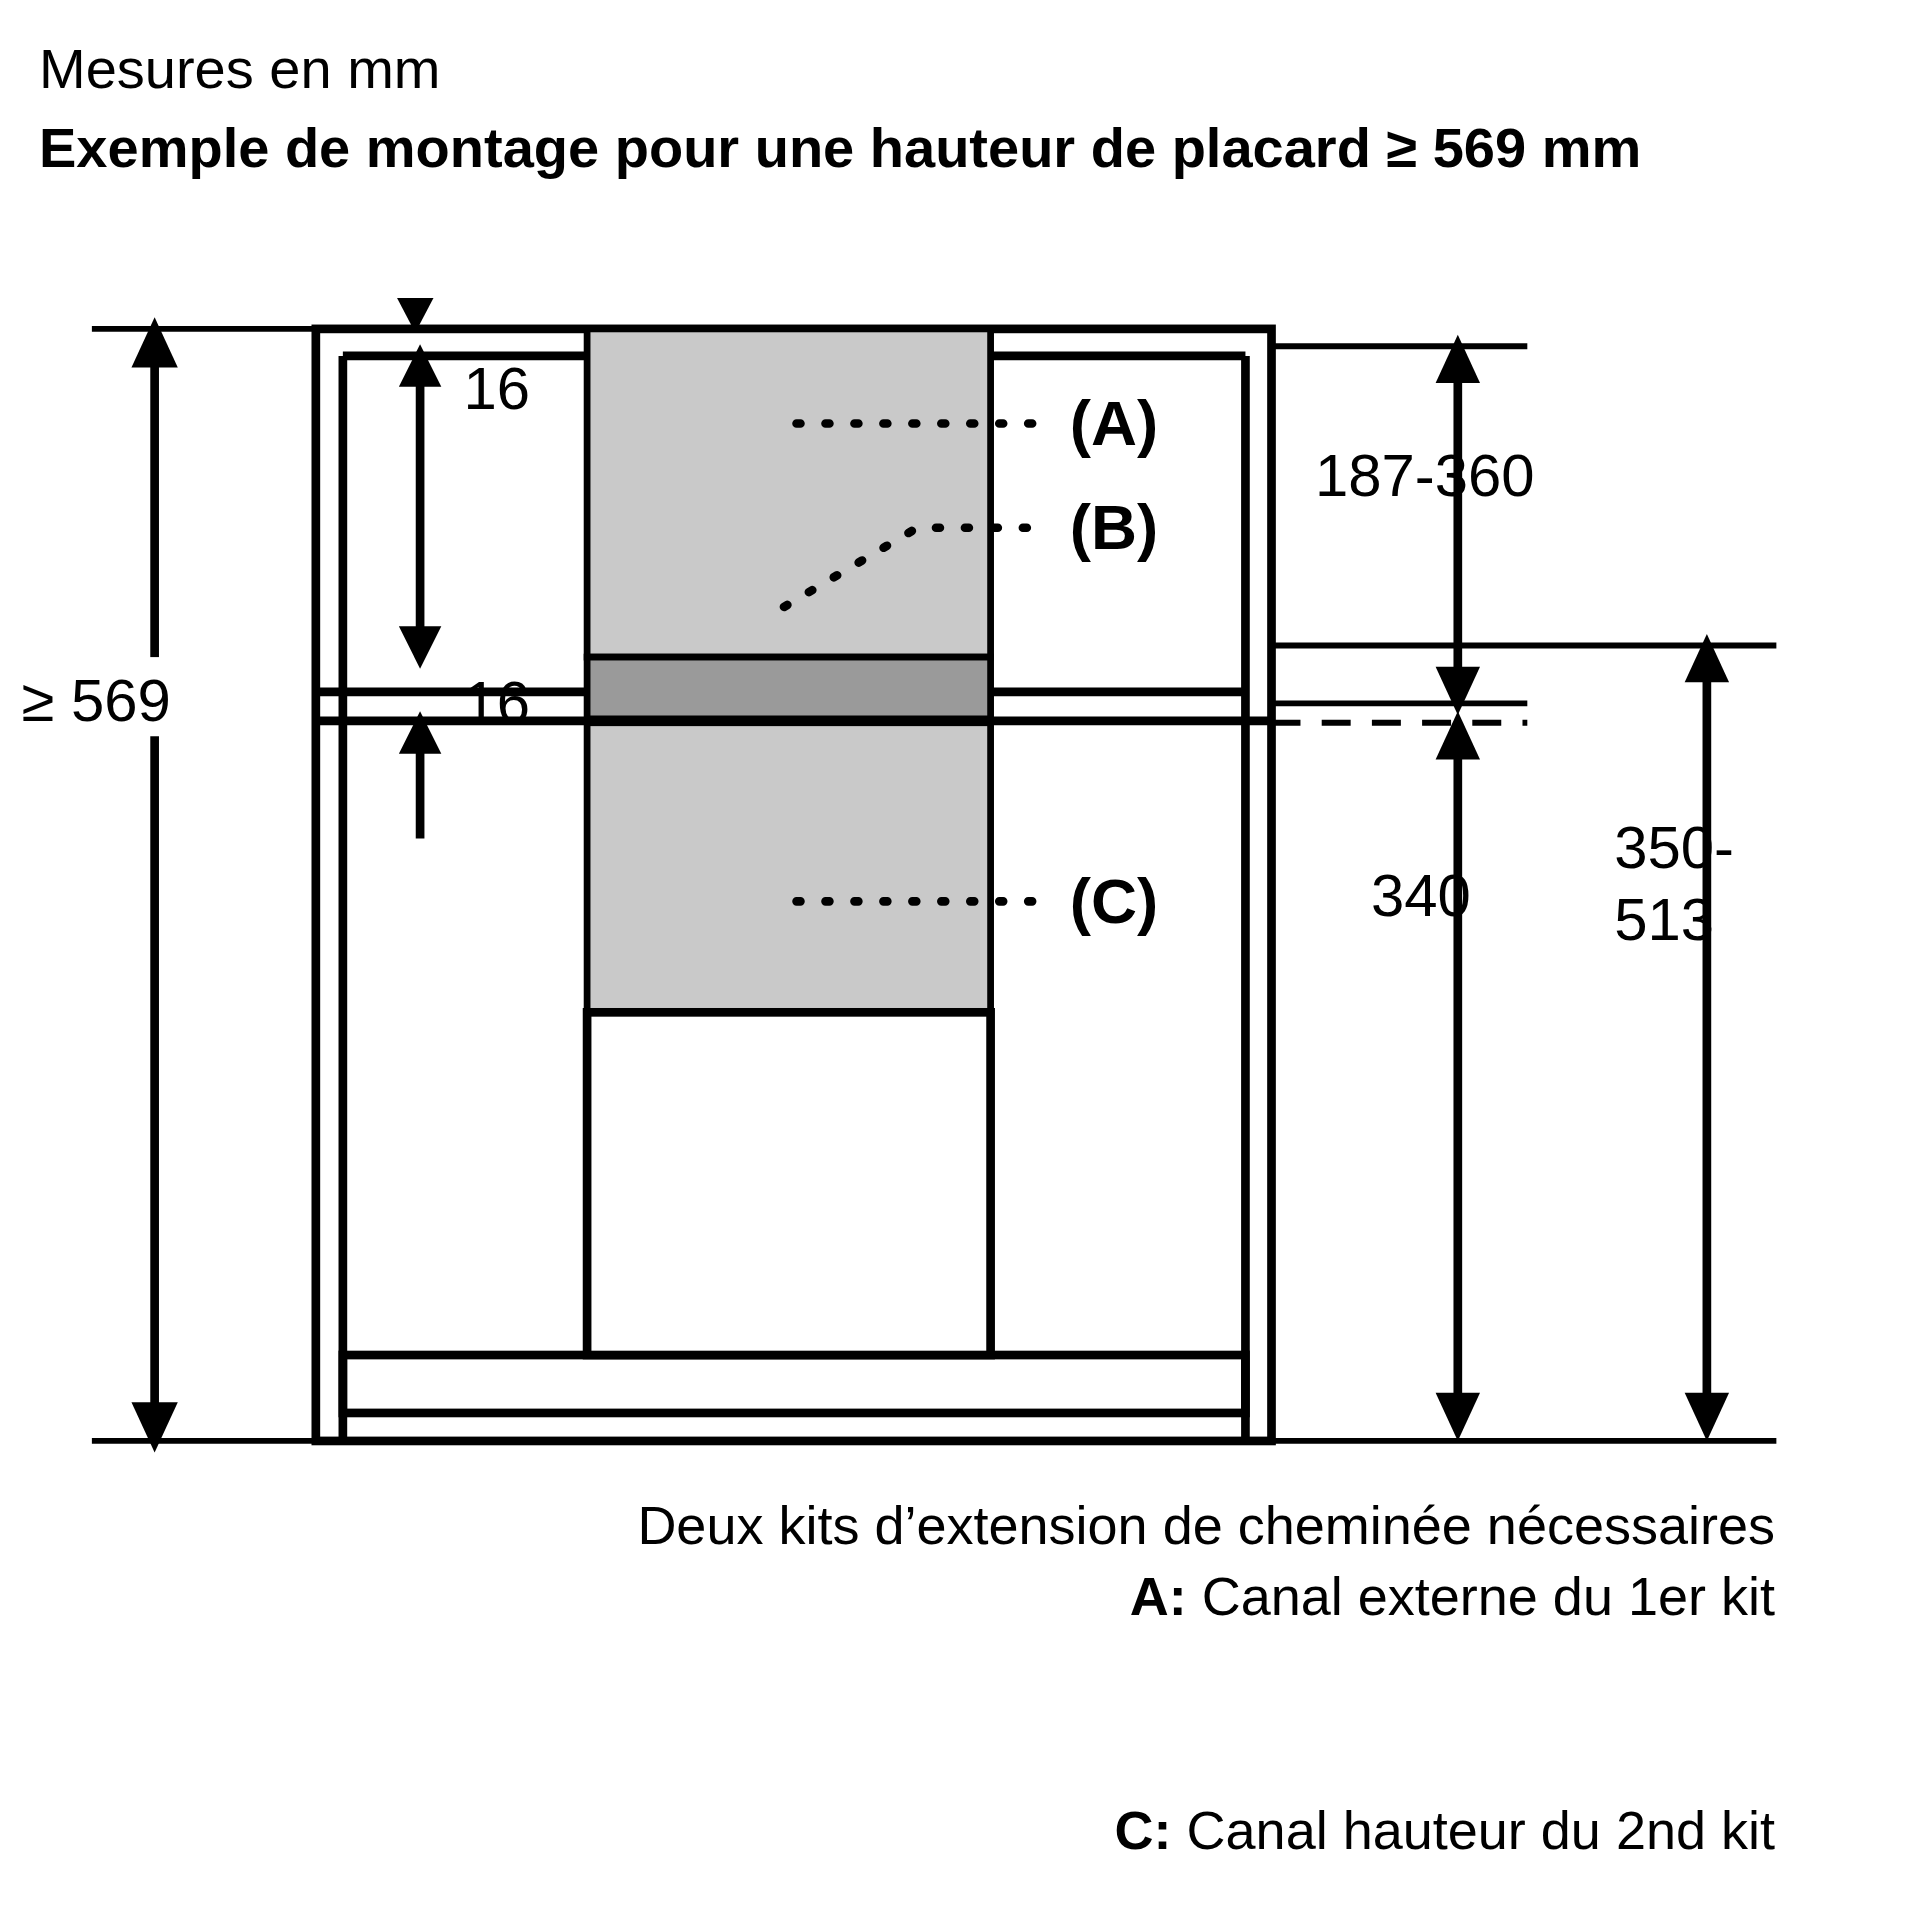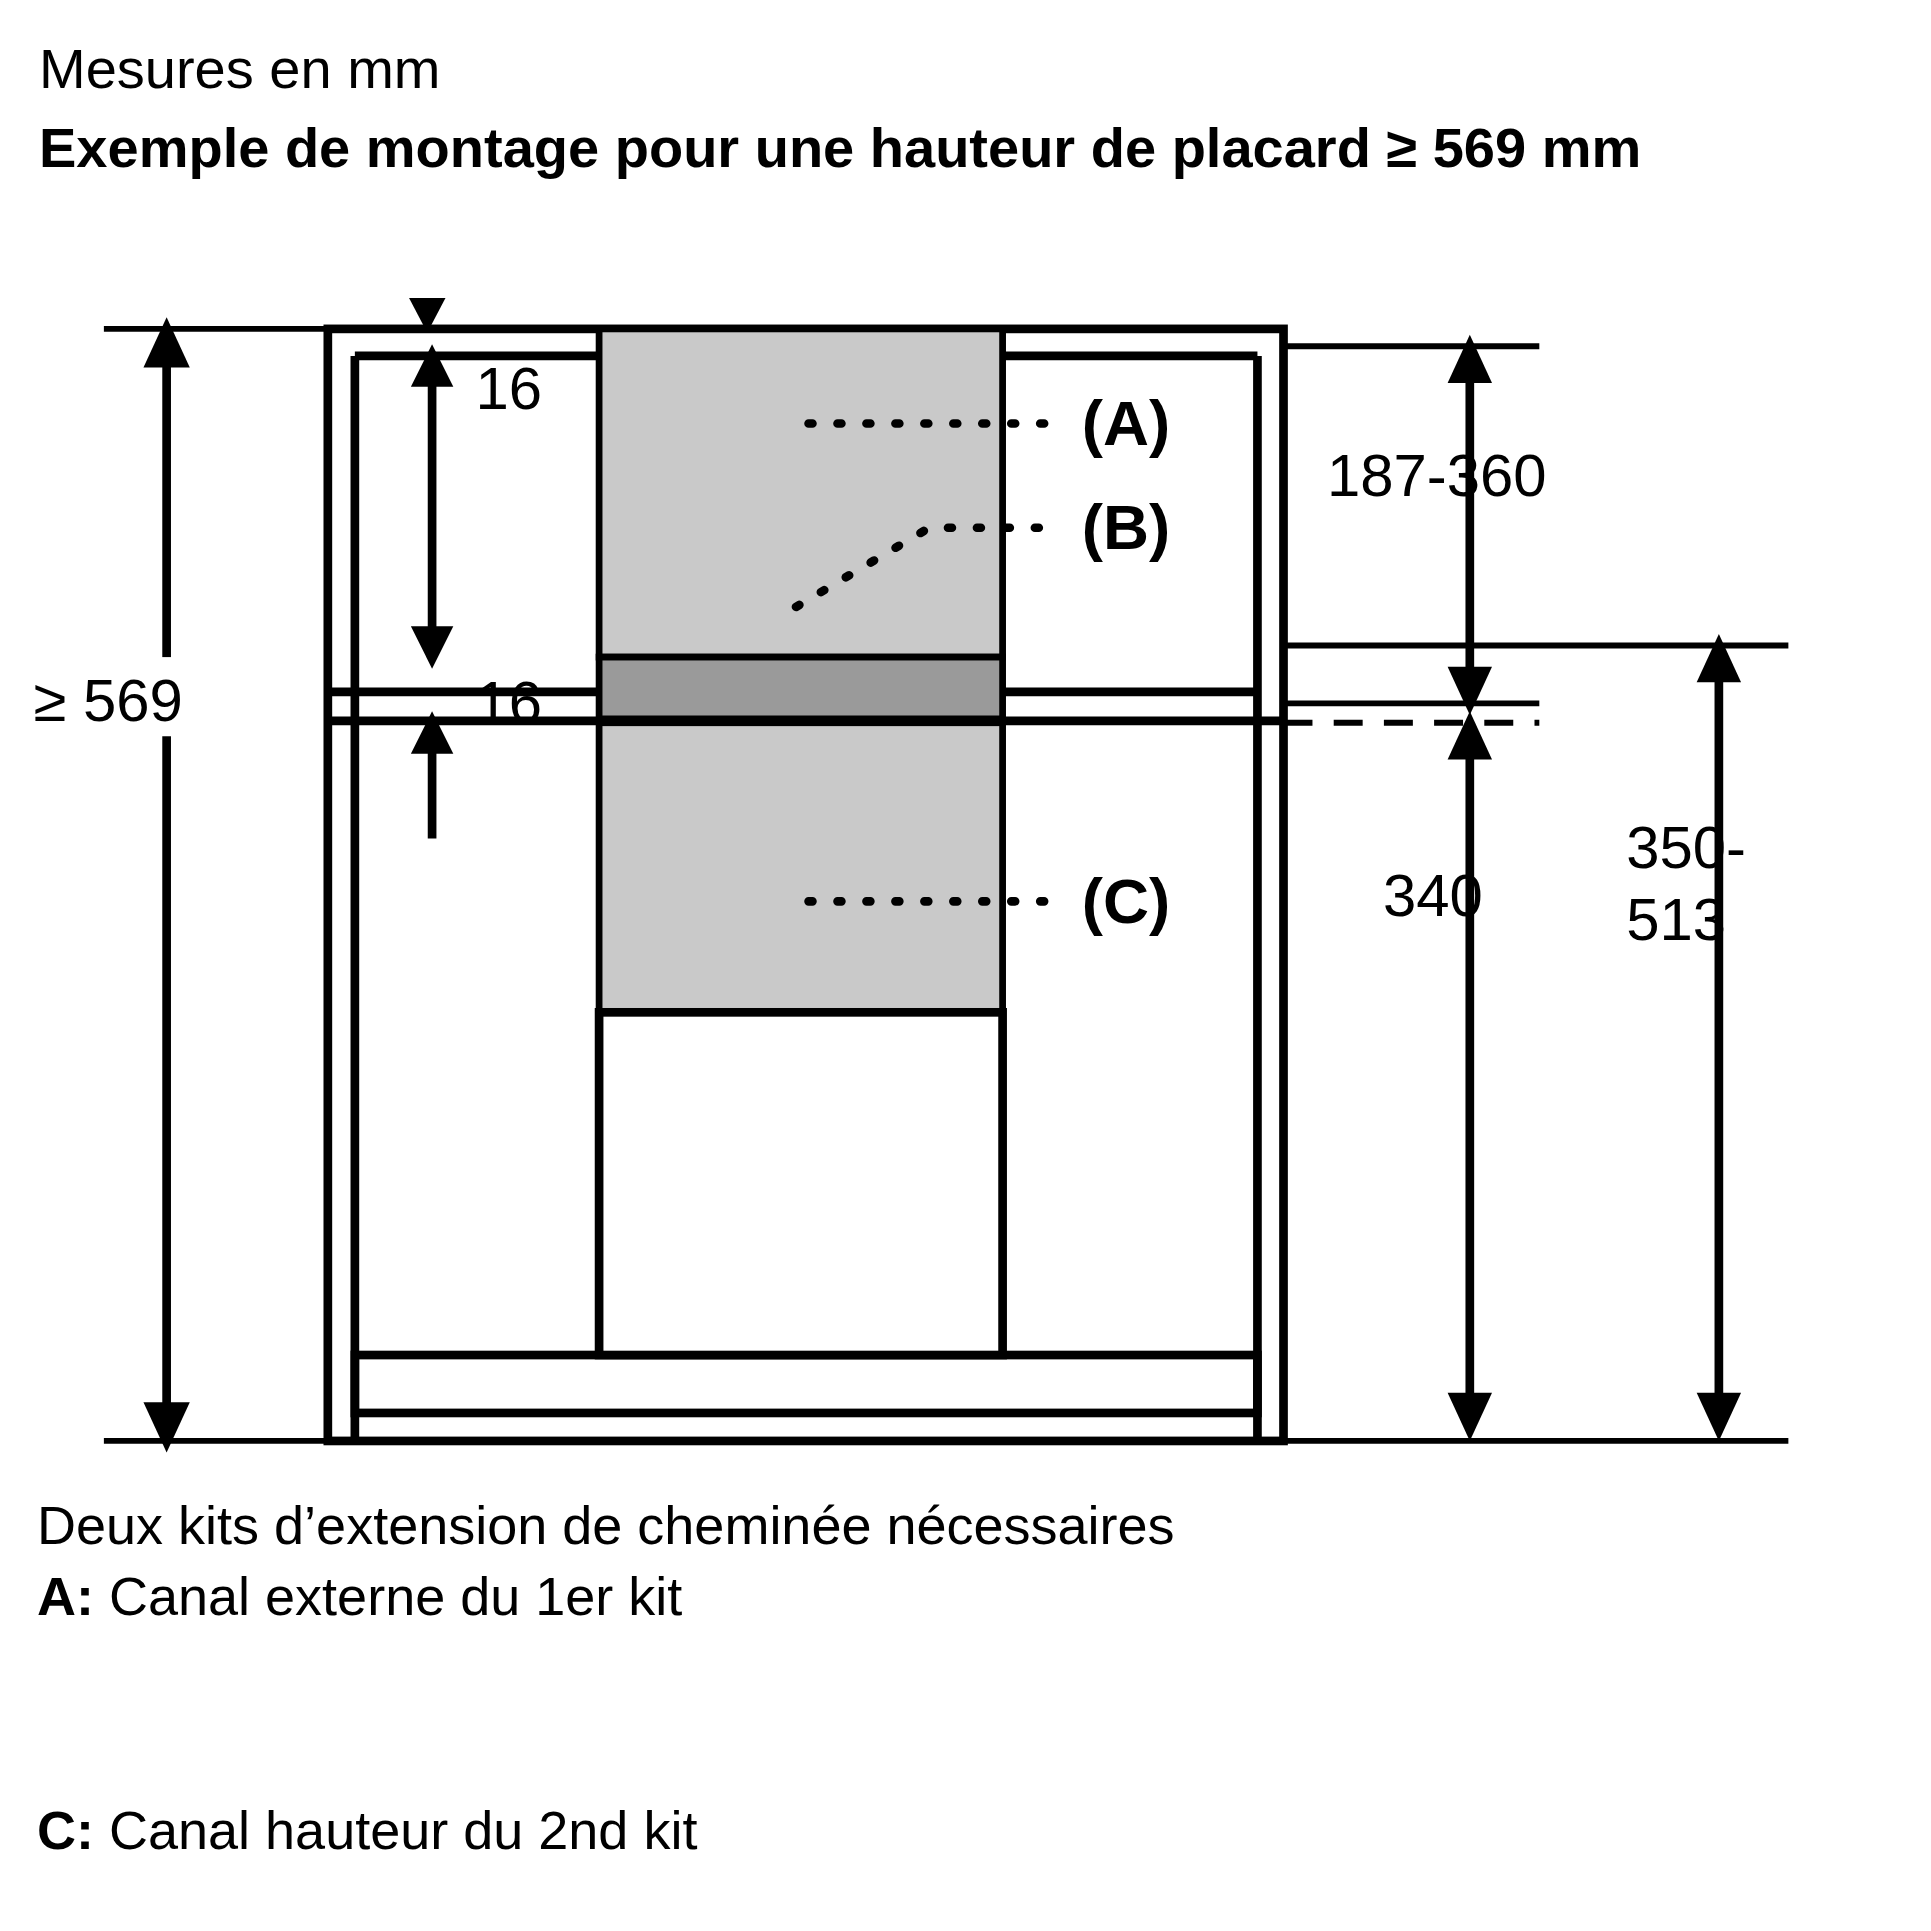--- a/index.html
+++ b/index.html
@@ -31,32 +31,33 @@
   }
   #hdr-measures { top: 27px; font-weight: 400; }
   #hdr-example {
     top: 106px;
     font-weight: 700;
     width: 1661px;
     white-space: normal;
   }
   .diagram {
     position: absolute;
-    left: 12px;
+    left: 0;
     top: 290px;
     width: 1760px;
     height: 1197px;
   }
   .foot {
     position: absolute;
     left: 37px;
     font-size: 54px;
     line-height: 1.2;
     white-space: normal;
     width: 1738px;
+    text-align: right;
   }
   #foot-kits { top: 1485px; }
   #foot-a { top: 1556px; }
   #foot-b { top: 1711px; }
   #foot-c { top: 1790px; }
   .foot b { font-weight: 700; }
   .lbl {
     font-family: "Liberation Sans", sans-serif;
     font-size: 62px;
     fill: #000000;

